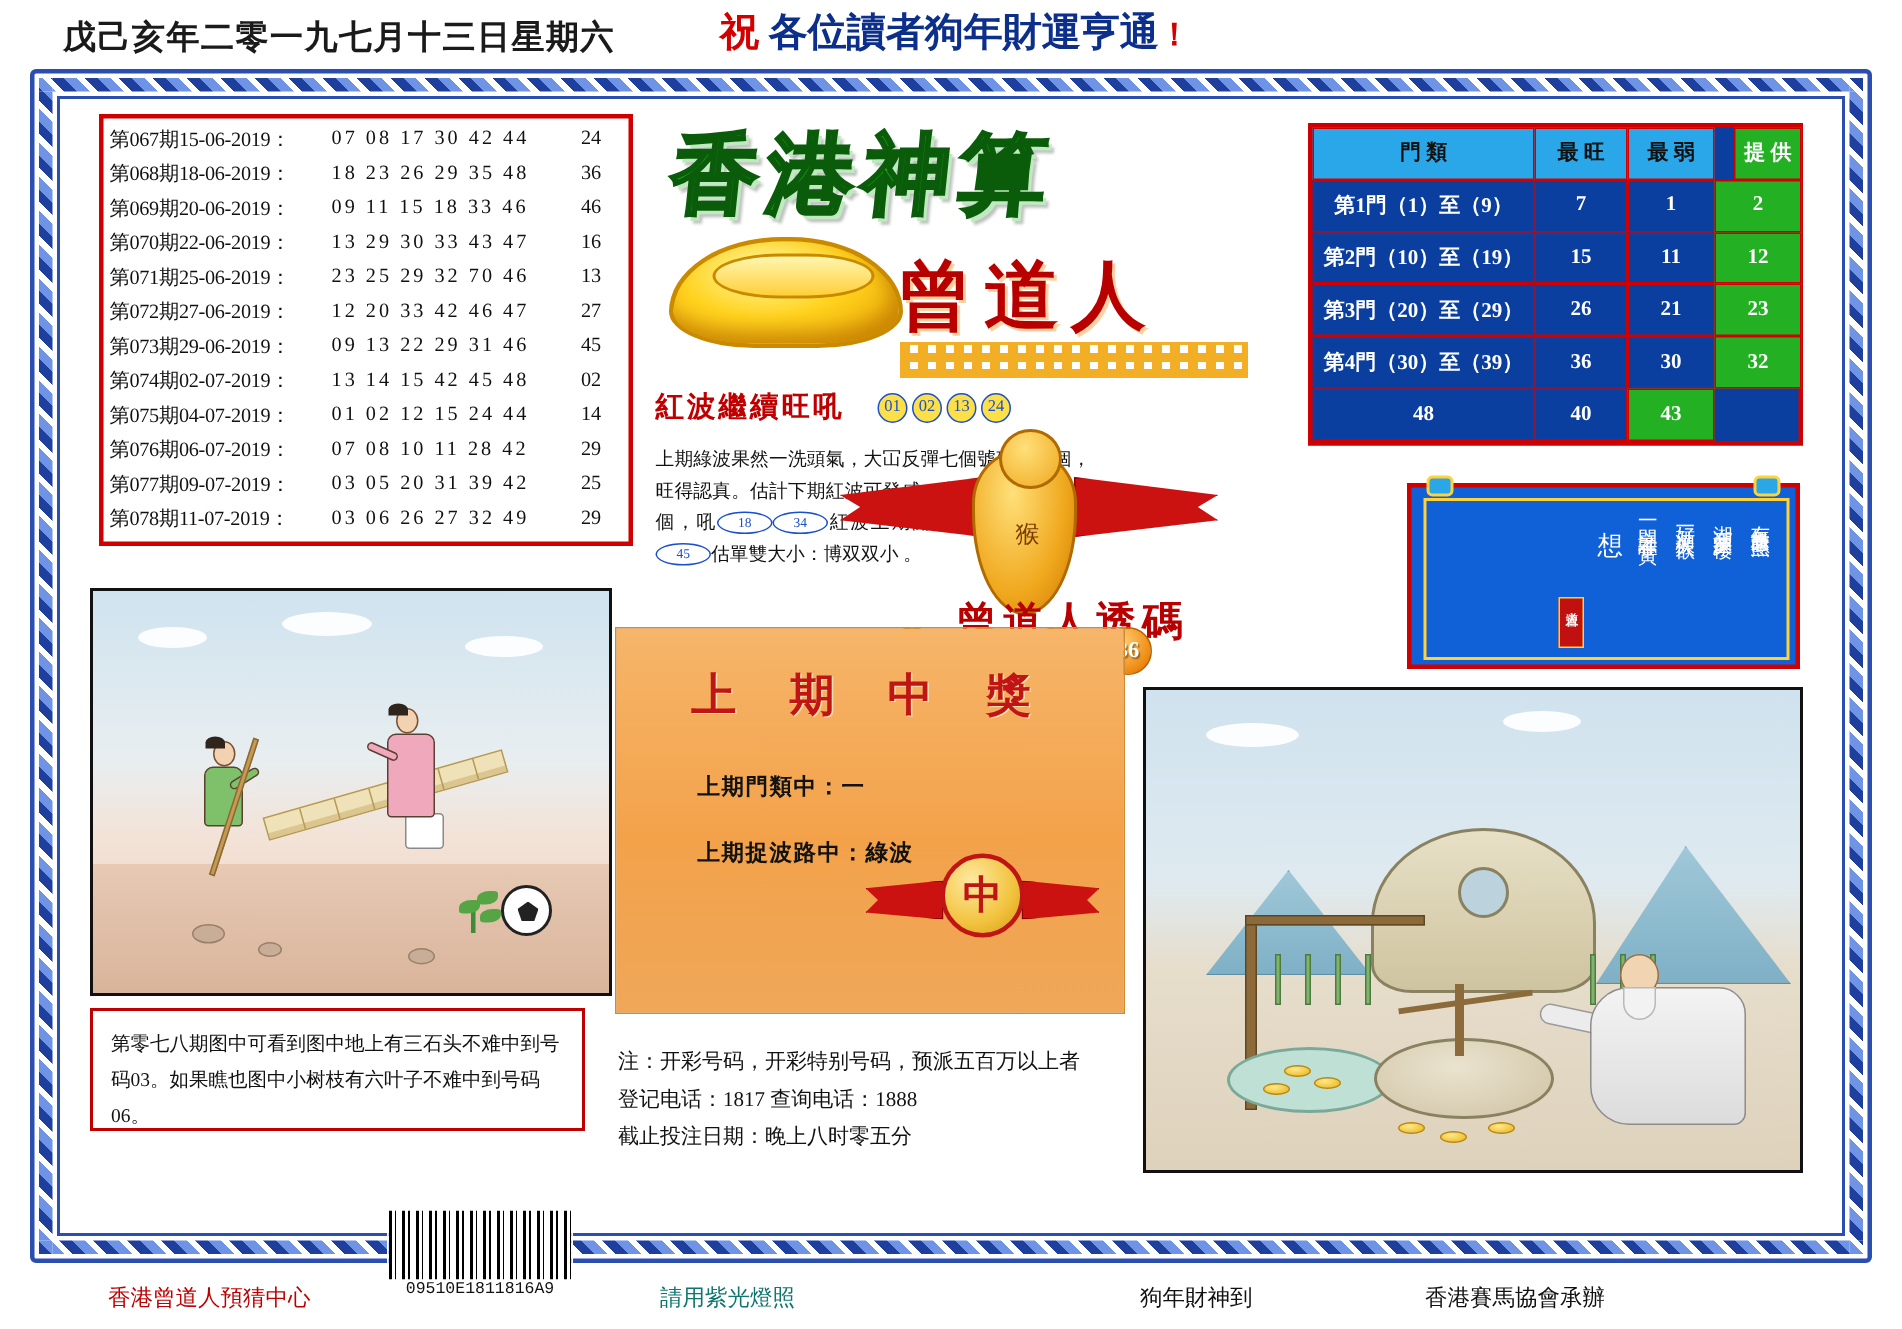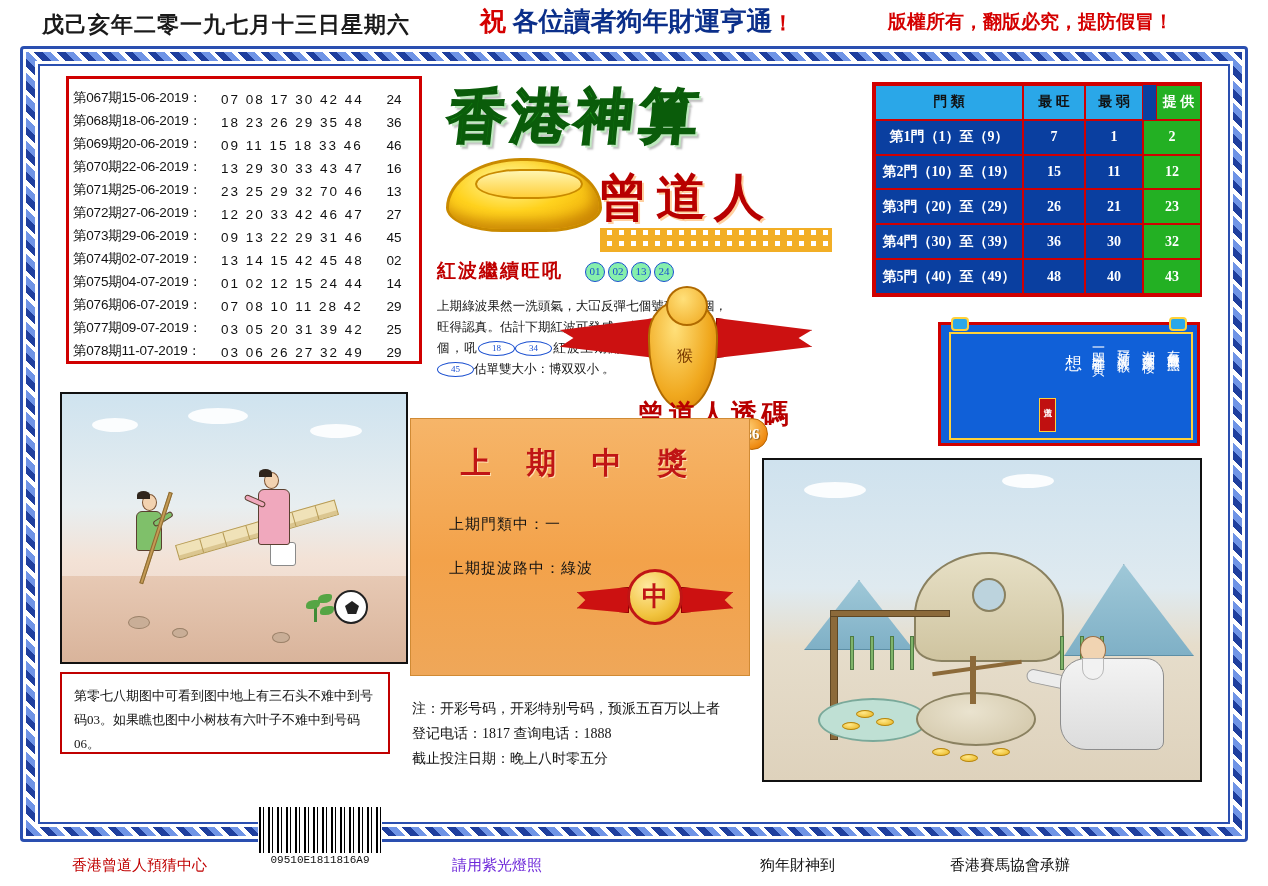--- a/index.html
+++ b/index.html
@@ -54,22 +54,22 @@
     border:2px solid #2a4fb0;
     background:#ffffff;
   }
 
   
   .results-box {
     position:absolute; left:66px; top:76px; width:356px; height:288px;
     border:3px solid #d00000; background:#ffffff; padding:5px 4px;
   }
   .res-row {
-    display:flex; align-items:flex-end; height:23px;
-    font-family:Liberation Sans, sans-serif; font-size:13.5px; color:#111;
+    display:flex; align-items:flex-start; height:23px;
+    font-family:Liberation Serif, serif; font-size:13.5px; color:#111;
     white-space:nowrap;
   }
   .res-label { width:148px; letter-spacing:-0.2px; }
   .res-nums { width:152px; letter-spacing:2px; }
   .res-special { width:42px; text-align:center; }
 
   
   .logo-title {
     position:absolute; left:448px; top:78px; width:392px; height:70px;
     font-family:"Liberation Serif", serif;
@@ -108,21 +108,21 @@
 
   
   .wave-head {
     position:absolute; left:437px; top:258px;
     font-family:"Liberation Serif", serif; font-size:19px; font-weight:bold; color:#c00000;
     letter-spacing:2px;
   }
   .wave-balls { position:absolute; left:585px; top:262px; display:flex; gap:3px; }
   .mini-ball {
     width:20px; height:20px; border-radius:50%;
-    border:1.6px solid #1a4fd0; color:#1a4fd0; background:#86efac;
+    border:1.6px solid #1a4fd0; color:#1a4fd0; background:#fde047;
     font-size:11px; line-height:17px; text-align:center;
     font-family:"Liberation Serif", serif;
   }
   .wave-body {
     position:absolute; left:437px; top:296px; width:290px;
     font-family:"Liberation Serif", serif; font-size:12.5px; color:#111; line-height:21px;
     text-align:justify;
   }
   .inline-ball {
     display:inline-block; width:37px; height:15px; line-height:13px; border-radius:50%;
@@ -263,22 +263,22 @@
     position:absolute; left:410px; top:418px; width:340px; height:258px;
     background:linear-gradient(180deg,#f6b569,#f3a24a 55%,#efa759);
     border:1px solid #d08a34;
   }
   .op-title {
     position:absolute; left:0; top:24px; width:340px; text-align:center;
     font-family:"Liberation Serif", serif; font-size:30px; font-weight:bold; color:#c01515;
     letter-spacing:14px; text-shadow:1px 1px 0 #ffe0b0;
   }
   .op-line1, .op-line2 {
-    position:absolute; left:38px;
-    font-family:"Liberation Serif", serif; font-size:15px; font-weight:normal; color:#121212;
+    position:absolute; left:54px;
+    font-family:"Liberation Serif", serif; font-size:15px; font-weight:bold; color:#121212;
     letter-spacing:1px;
   }
   .op-line1 { top:96px; }
   .op-line2 { top:140px; }
   .op-medal {
     position:absolute; left:216px; top:150px; width:56px; height:56px; border-radius:50%;
     background:radial-gradient(circle at 35% 30%, #ffe9a0, #f1c33e 60%, #d79b12);
     border:3px solid #c01515;
     color:#c01515; font-family:"Liberation Serif", serif; font-size:26px; font-weight:bold;
     line-height:50px; text-align:center;
@@ -347,21 +347,21 @@
   .elder-arm {
     position:absolute; left:262px; top:214px; width:62px; height:14px;
     background:#ececec; border:1px solid #9a9a9a; border-radius:7px; transform:rotate(12deg);
   }
 
   
   .footer-text {
     position:absolute; font-family:"Liberation Serif", serif; font-size:15px;margin-top:44px;
   }
   .ft-1 { left:72px;  top:812px; color:#c00000; }
-  .ft-2 { left:452px; top:812px; color:#6d28d9; }
+  .ft-2 { left:440px; top:812px; color:#0f766e; }
   .ft-3 { left:760px; top:812px; color:#111; }
   .ft-4 { left:950px; top:812px; color:#111; }
   .barcode {
     position:absolute; left:258px; top:806px; width:124px; height:48px;
     background:repeating-linear-gradient(90deg,#000 0 2px, #fff 2px 4px, #000 4px 5px, #fff 5px 9px);
     border:1px solid #fff;
   }
   .barcode-num {
     position:absolute; left:258px; top:854px; width:124px; text-align:center;
     font-family:"Liberation Mono", monospace; font-size:11px; color:#111;
@@ -369,21 +369,20 @@
 </style>
 </head>
 <body>
 
 <div class="top-bar">
   <div class="date-text">戊己亥年二零一九七月十三日星期六</div>
   <div class="greeting">
     <span class="red">祝</span>
     <span class="blue">各位讀者狗年財運亨通</span><span class="red small">！</span>
   </div>
-  <div class="copyright">版權所有，翻版必究，提防假冒！</div>
 </div>
 
 <div class="frame-outer"></div>
 <div class="frame-rope"></div>
 <div class="frame-inner"></div>
 
 <div class="results-box" id="results-box">
     <div class="res-row">
       <span class="res-label">第067期15-06-2019：</span>
       <span class="res-nums">07 08 17 30 42 44</span>
@@ -489,21 +488,20 @@
     <div class="st-val">11</div>
     <div class="st-prov">12</div>
     <div class="st-name">第3門（20）至（29）</div>
     <div class="st-val">26</div>
     <div class="st-val">21</div>
     <div class="st-prov">23</div>
     <div class="st-name">第4門（30）至（39）</div>
     <div class="st-val">36</div>
     <div class="st-val">30</div>
     <div class="st-prov">32</div>
-    <div class="st-name">第5門（40）至（49）</div>
     <div class="st-val">48</div>
     <div class="st-val">40</div>
     <div class="st-prov">43</div>
   </div>
 
 <div class="couplet">
   <div class="cp-cap-l"></div>
   <div class="cp-cap-r"></div>
   <div class="couplet-inner">
     <div class="cp-col">有無慮歡照三</div>

